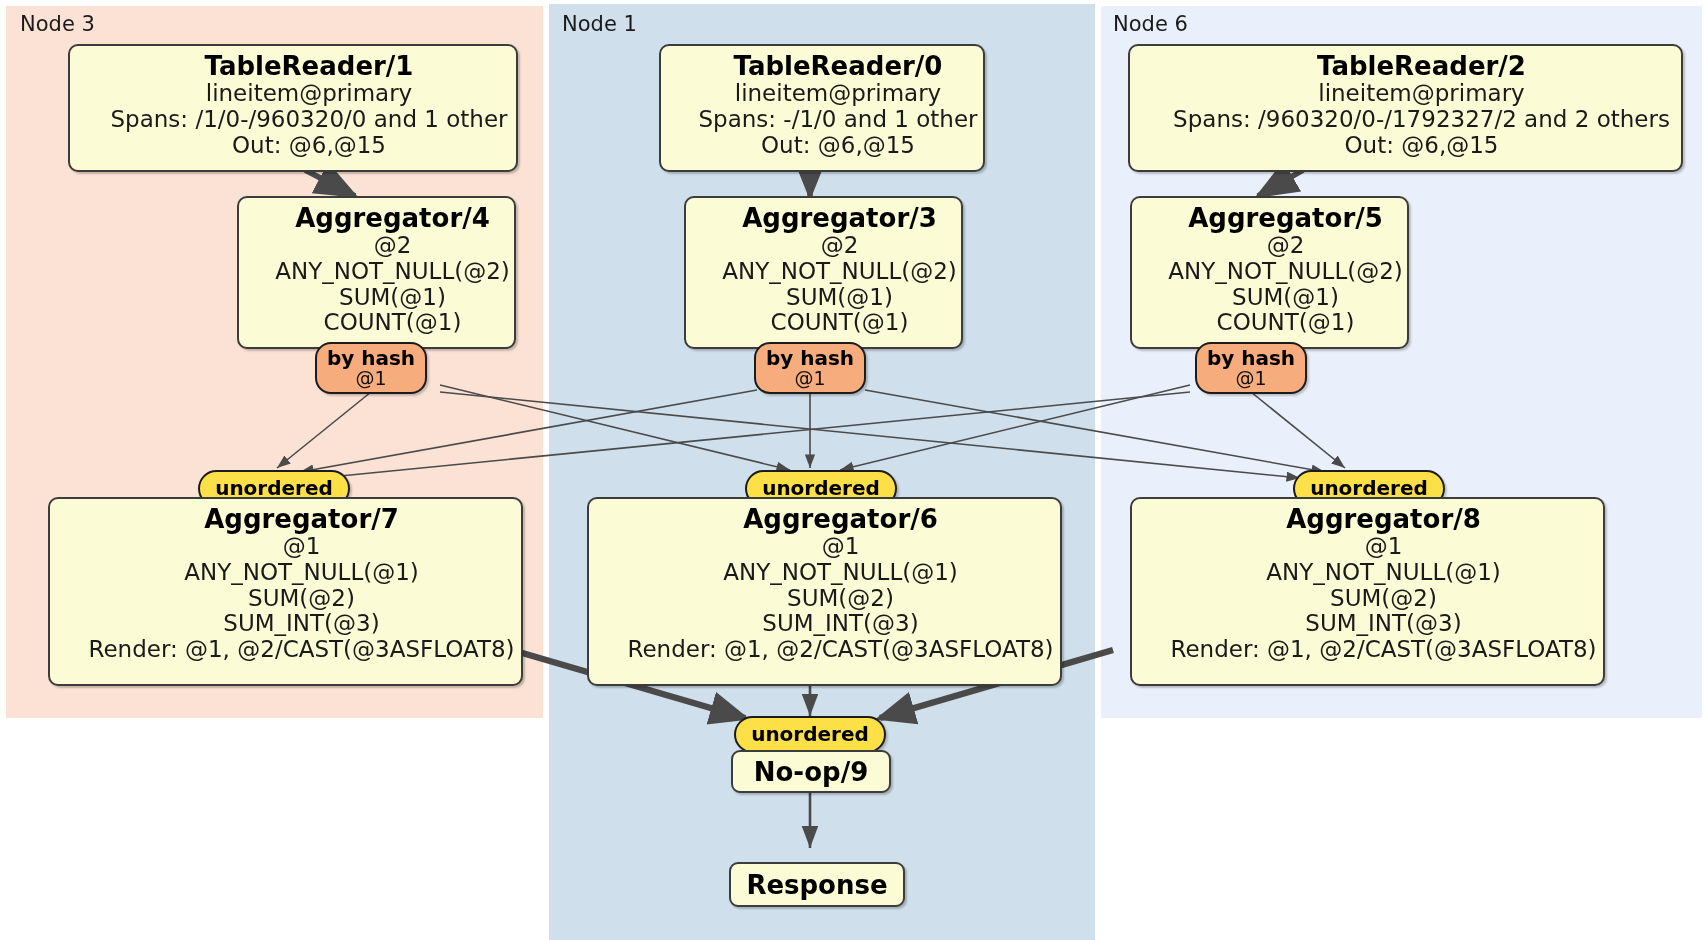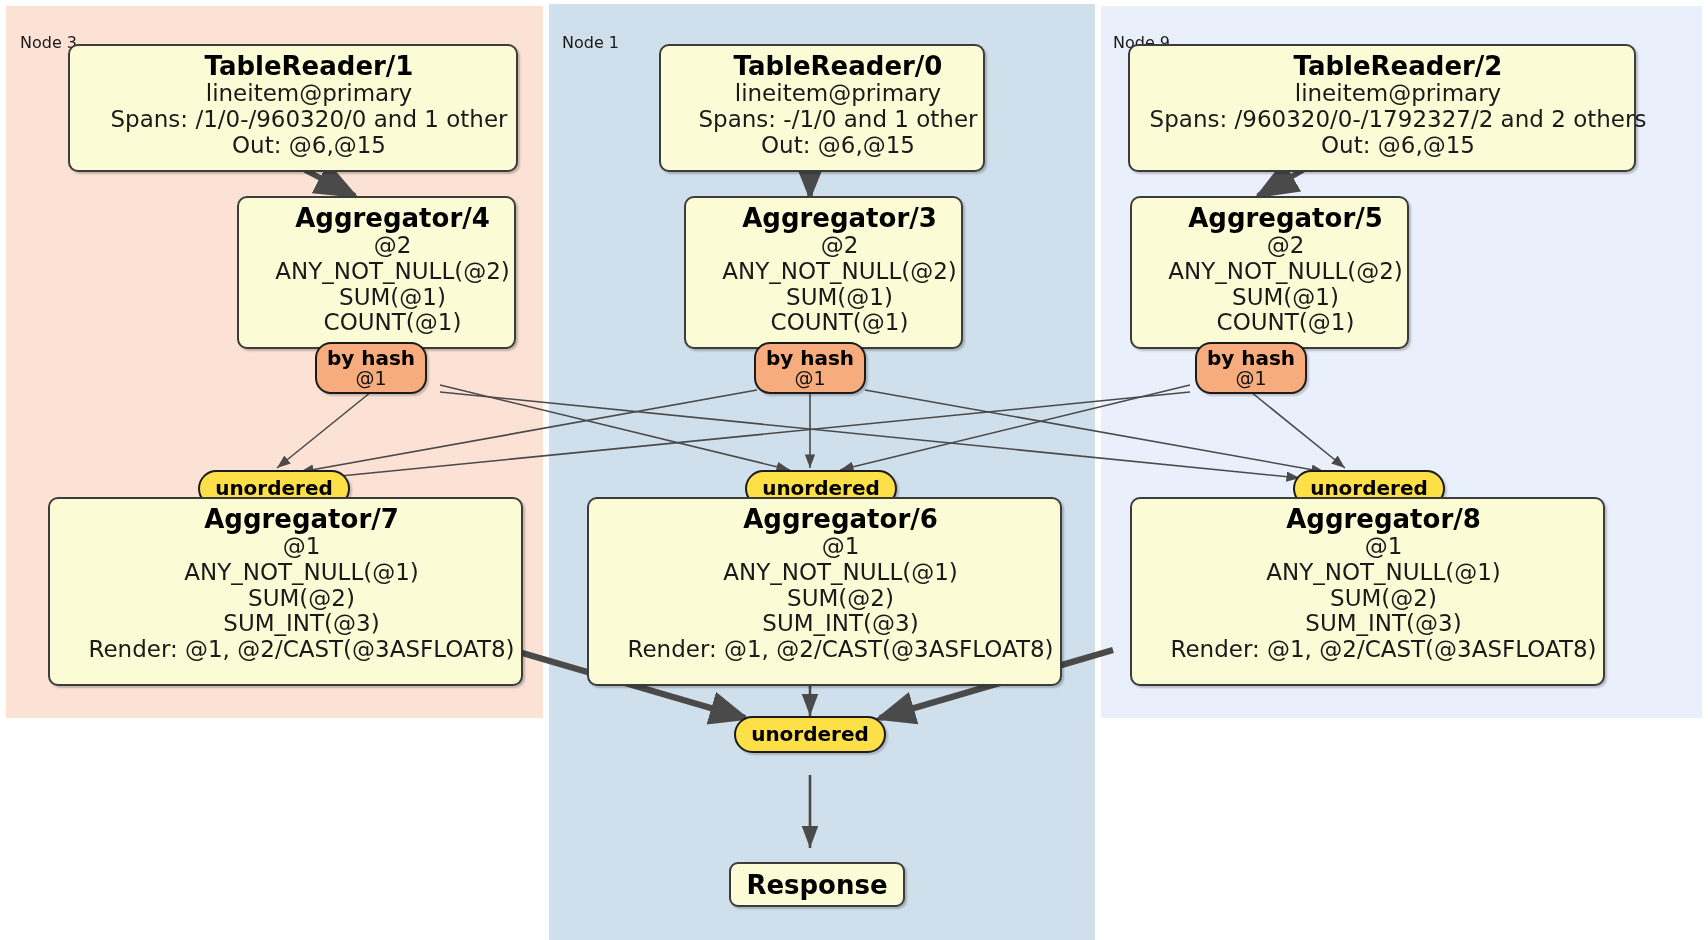--- a/index.html
+++ b/index.html
@@ -2,22 +2,22 @@
 <html><head>
 <meta charset="utf-8">
 <style>
   html,body{margin:0;padding:0;background:#ffffff;}
   body{width:1708px;height:940px;position:relative;
        font-family:"DejaVu Sans","Liberation Sans",sans-serif;}
   #stage{position:absolute;inset:0;width:1708px;height:940px;overflow:hidden;}
 
   
   .panel{position:absolute;box-sizing:border-box;}
-  .panel-label{position:absolute;font-size:16px;color:#1a1a1a;
-               font-family:"DejaVu Sans","Liberation Sans",sans-serif;margin-top:21px;}
+  .panel-label{position:absolute;font-size:21px;color:#1a1a1a;
+               font-family:"DejaVu Sans","Liberation Sans",sans-serif;}
 
   #panel-node3{left:6px;  top:6px;  width:537px;  height:712px; background:#fbe2d5;}
   #panel-node1{left:549px;top:4px;  width:546px;  height:936px; background:#cfdfeb;}
   #panel-node2{left:1101px;top:6px; width:601px;  height:712px; background:#eaf0fb;}
 
   
   #edges{position:absolute;left:0;top:0;width:1708px;height:940px;}
 
   
   .box{position:absolute;box-sizing:border-box;background:#fbfbd5;
@@ -47,21 +47,21 @@
 <body>
 
 <div id="stage">
 
   <div class="panel" id="panel-node3"></div>
   <div class="panel" id="panel-node1"></div>
   <div class="panel" id="panel-node2"></div>
 
   <div class="panel-label" style="left:20px;top:12px;">Node 3</div>
   <div class="panel-label" style="left:562px;top:12px;">Node 1</div>
-  <div class="panel-label" style="left:1113px;top:12px;">Node 9</div>
+  <div class="panel-label" style="left:1113px;top:12px;">Node 6</div>
 
   <svg id="edges" viewBox="0 0 1708 940" xmlns="http://www.w3.org/2000/svg">
     <defs>
       <marker id="ah" markerWidth="9" markerHeight="9" refX="7.2" refY="3.2" orient="auto" markerUnits="strokeWidth">
         <path d="M0,0 L8,3.2 L0,6.4 z" fill="#4a4a4a"></path>
       </marker>
       <marker id="ah-thin" markerWidth="10" markerHeight="10" refX="8.5" refY="3.2" orient="auto" markerUnits="strokeWidth">
         <path d="M0,0 L8.5,3.2 L0,6.4 z" fill="#4a4a4a"></path>
       </marker>
       <marker id="ah-fat" markerWidth="7" markerHeight="7" refX="5.4" refY="2.6" orient="auto" markerUnits="strokeWidth">
@@ -99,21 +99,21 @@
     <div class="line">Out: @6,@15</div>
   </div>
 
   <div class="box" style="left:659px;top:44px;width:326px;height:128px;">
     <div class="title">TableReader/0</div>
     <div class="line">lineitem@primary</div>
     <div class="line">Spans: -/1/0 and 1 other</div>
     <div class="line">Out: @6,@15</div>
   </div>
 
-  <div class="box" style="left:1128px;top:44px;width:508px;height:128px;">
+  <div class="box" style="left:1128px;top:44px;width:555px;height:128px;">
     <div class="title">TableReader/2</div>
     <div class="line">lineitem@primary</div>
     <div class="line">Spans: /960320/0-/1792327/2 and 2 others</div>
     <div class="line">Out: @6,@15</div>
   </div>
 
   <div class="box" style="left:237px;top:196px;width:279px;height:153px;">
     <div class="title">Aggregator/4</div>
     <div class="line">@2</div>
     <div class="line">ANY_NOT_NULL(@2)</div>
@@ -188,18 +188,21 @@
     <div class="line">ANY_NOT_NULL(@1)</div>
     <div class="line">SUM(@2)</div>
     <div class="line">SUM_INT(@3)</div>
     <div class="line">Render: @1, @2/CAST(@3ASFLOAT8)</div>
   </div>
 
   <div class="badge badge-unord" style="left:734px;top:716px;width:152px;height:37px;">
     <div class="b-title">unordered</div>
   </div>
 
+  <div class="small-box" style="left:731px;top:750px;width:160px;height:43px;">
+    <span>No-op/9</span>
+  </div>
 
   <div class="small-box" style="left:729px;top:862px;width:176px;height:45px;">
     <span>Response</span>
   </div>
 
 </div>
 
 </body></html>

